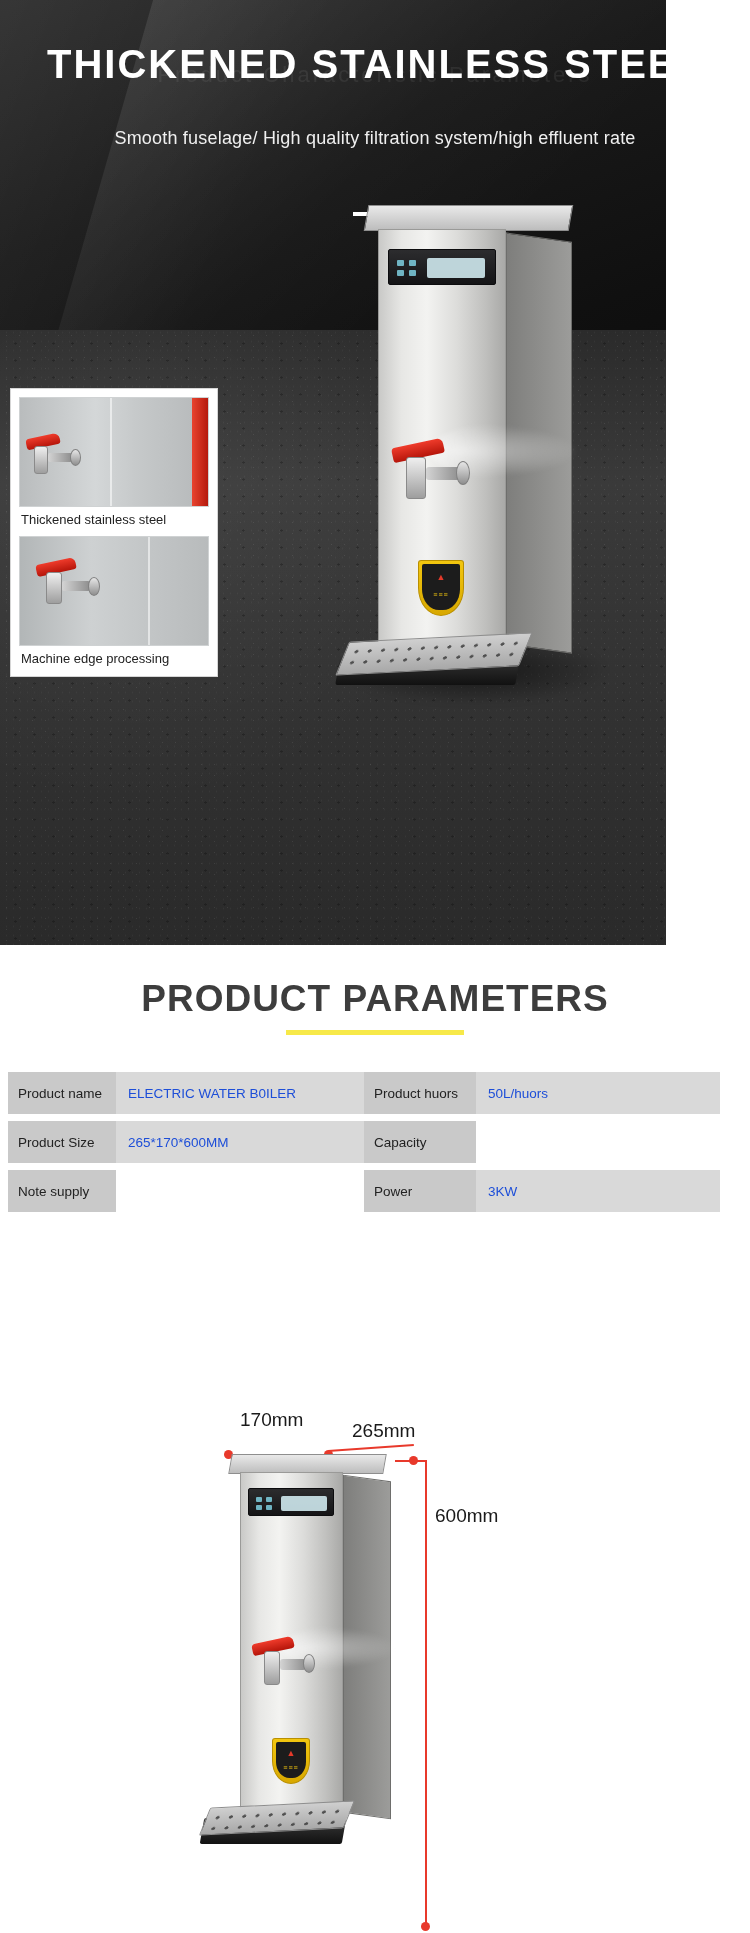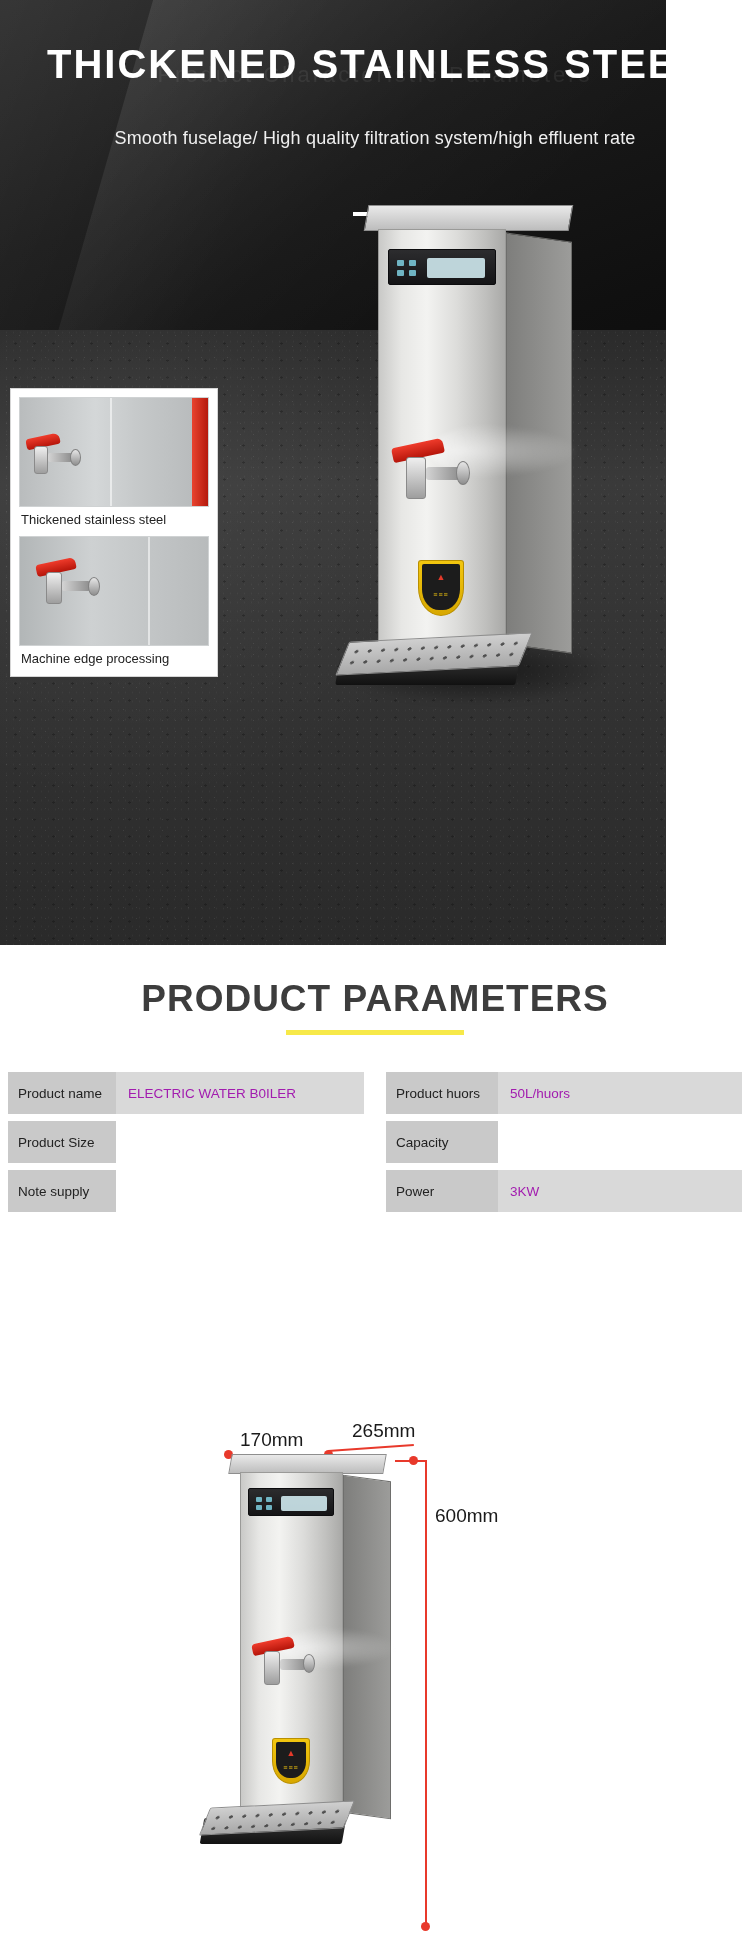--- a/index.html
+++ b/index.html
@@ -276,42 +276,41 @@
     left: 286px; top: 1030px;
     width: 178px; height: 5px;
     background: #f7e949;
   }
 
   .table-wrap {
     position: absolute;
     left: 8px; top: 1072px;
     width: 734px;
     display: flex;
-    gap: 22px;
   }
   .tcol { width: 356px; }
   .trow {
     display: flex;
     height: 42px;
     margin-bottom: 7px;
   }
   .tkey {
     width: 108px;
     background: #c9c9c9;
     color: #222222;
     font-size: 13.5px;
     display: flex;
     align-items: center;
     padding-left: 10px;
   }
   .tcol.right .tkey { width: 112px; }
   .tval {
     flex: 1;
     background: #d9d9d9;
-    color: #a21caf;
+    color: #1d4ed8;
     font-size: 13.5px;
     display: flex;
     align-items: center;
     padding-left: 12px;
   }
   .note {
     position: absolute;
     left: 8px; top: 1230px;
     width: 734px; height: 54px;
     background: #ececec;
@@ -426,20 +425,21 @@
   <div class="params-underline"></div>
 
   <div class="table-wrap">
     <div class="tcol left">
       <div class="trow">
         <div class="tkey">Product name</div>
         <div class="tval">ELECTRIC WATER B0ILER</div>
       </div>
       <div class="trow">
         <div class="tkey">Product Size</div>
+        <div class="tval">265*170*600MM</div>
       </div>
       <div class="trow">
         <div class="tkey">Note supply</div>
       </div>
     </div>
     <div class="tcol right">
       <div class="trow">
         <div class="tkey">Product huors</div>
         <div class="tval">50L/huors</div>
       </div>
@@ -449,21 +449,21 @@
       <div class="trow">
         <div class="tkey">Power</div>
         <div class="tval">3KW</div>
       </div>
     </div>
   </div>
 
 
   <div class="dim-area">
 
-    <div class="dim-label" style="left:240px; top:119px;">170mm</div>
+    <div class="dim-label" style="left:240px; top:99px;">170mm</div>
     <div class="dim-label" style="left:352px; top:110px;">265mm</div>
     <div class="dim-label" style="left:435px; top:195px;">600mm</div>
 
     <div class="dim-line" style="left:228px; top:144px; width:100px; height:2px;"></div>
     <div class="dim-line" style="left:328px; top:140px; width:86px; height:2px; transform: rotate(-4deg); transform-origin: left center;"></div>
     <div class="dim-line" style="left:425px; top:150px; width:2px; height:470px;"></div>
     <div class="dim-line" style="left:395px; top:150px; width:32px; height:2px;"></div>
 
     <div class="dot" style="left:224px; top:140px;"></div>
     <div class="dot" style="left:324px; top:140px;"></div>

